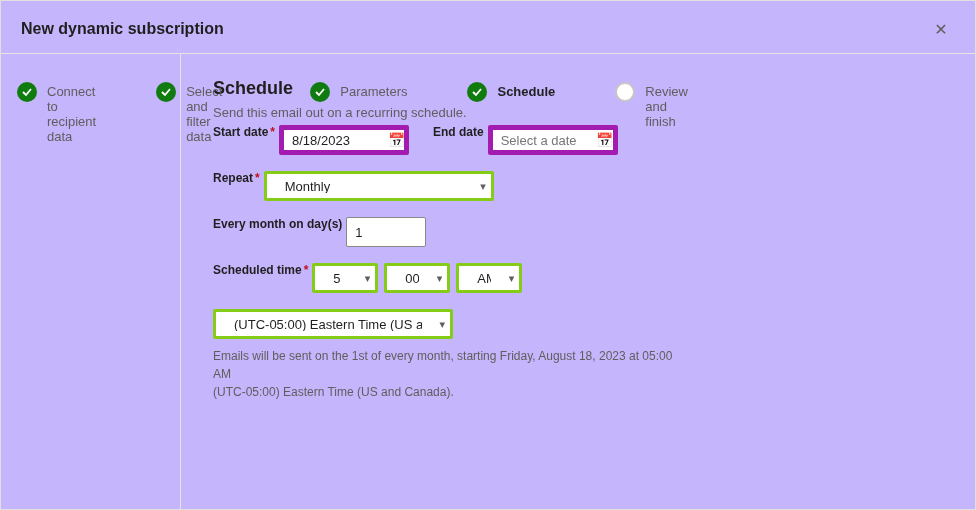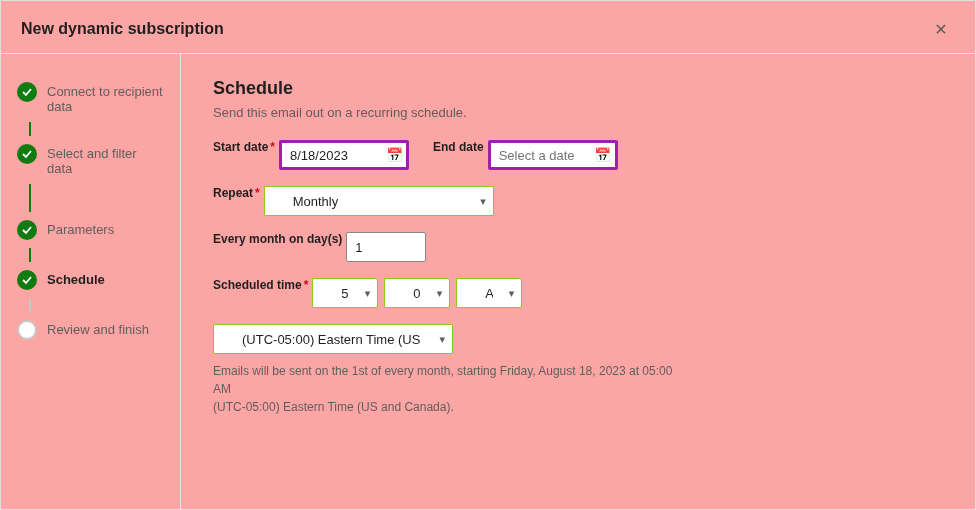--- a/index.html
+++ b/index.html
@@ -8,21 +8,21 @@
       background: #fff;
       color: #201f1e;
       font-size: 13px;
       width: 976px;
       height: 510px;
       overflow: hidden;
     }
     .dialog {
       width: 976px;
       height: 510px;
-      background: #fca5a5;
+      background: #c4b5fd;
       display: flex;
       flex-direction: column;
       border: 1px solid #e0e0e0;
       box-shadow: 0 2px 12px rgba(0,0,0,0.15);
     }
     .dialog-header {
       display: flex;
       justify-content: space-between;
       align-items: center;
       padding: 14px 20px 10px 20px;
@@ -52,21 +52,21 @@
       flex: 1;
       overflow: hidden;
     }
     
     .sidebar {
       width: 180px;
       padding: 20px 0;
       border-right: 1px solid #e5e5e5;
       flex-shrink: 0;
       display: flex;
-      flex-direction: column;
+      flex-direction: row;
       gap: 0;
     }
     .step-item {
       display: flex;
       align-items: flex-start;
       padding: 8px 16px;
       position: relative;
       cursor: default;
     }
     .step-item.active .step-label {
@@ -115,21 +115,21 @@
       overflow-y: auto;
     }
     .section-title {
       font-size: 18px;
       font-weight: 600;
       margin-bottom: 6px;
     }
     .section-subtitle {
       color: #605e5c;
       font-size: 13px;
-      margin-bottom: 20px;
+      margin-bottom: 5px;
     }
     .form-row {
       display: flex;
       gap: 24px;
       margin-bottom: 16px;
     }
     .form-group {
       display: flex;
       flex-direction: row;
       gap: 4px;
@@ -139,21 +139,21 @@
       font-weight: 600;
       color: #201f1e;
     }
     .required-star {
       color: #c50f1f;
       margin-left: 2px;
     }
     .input-with-icon {
       display: flex;
       align-items: center;
-      border: 3px solid #a21caf;
+      border: 5px solid #a21caf;
       border-radius: 2px;
       background: #fff;
       padding: 5px 8px;
       gap: 6px;
       height: 30px;
     }
     .input-with-icon input {
       border: none;
       outline: none;
       font-size: 13px;
@@ -172,23 +172,23 @@
     }
     .date-input-wrap2 {
       width: 130px;
     }
     .select-wrap {
       position: relative;
       display: inline-block;
     }
     .select-field {
       appearance: none;
-      border: 1px solid #84cc16;
+      border: 3px solid #84cc16;
       border-radius: 2px;
-      padding: 5px 28px 5px 28px;
+      padding: 5px 28px 5px 18px;
       font-size: 13px;
       background: #fff;
       color: #201f1e;
       cursor: pointer;
       height: 30px;
     }
     .chevron-icon {
       position: absolute;
       right: 8px;
       top: 50%;

